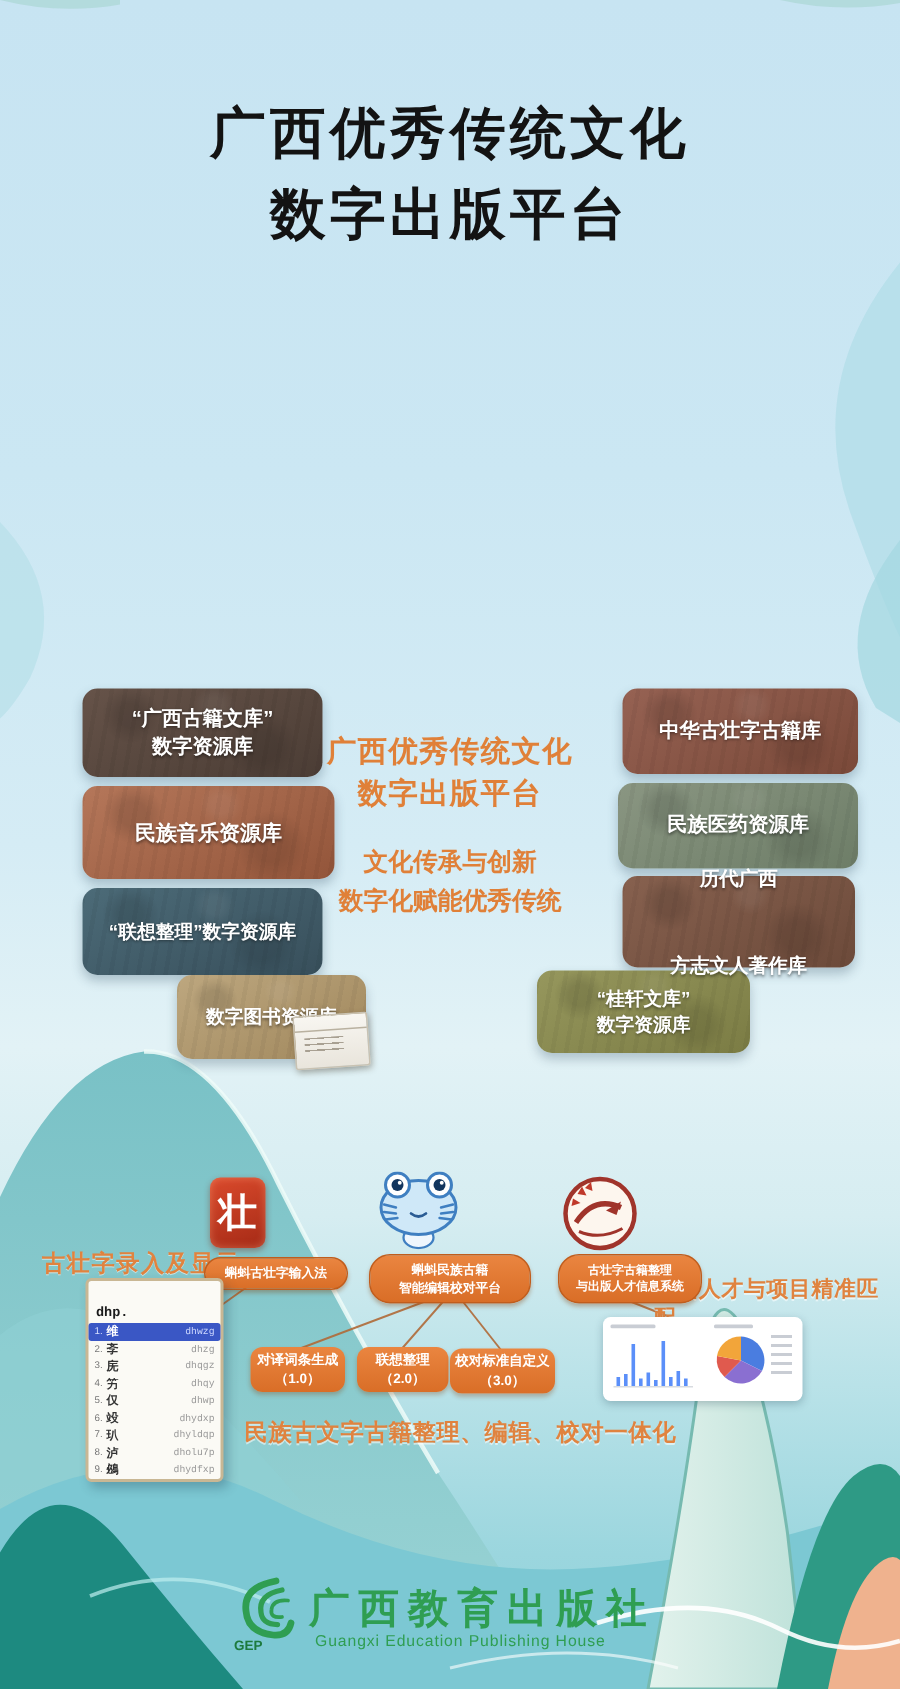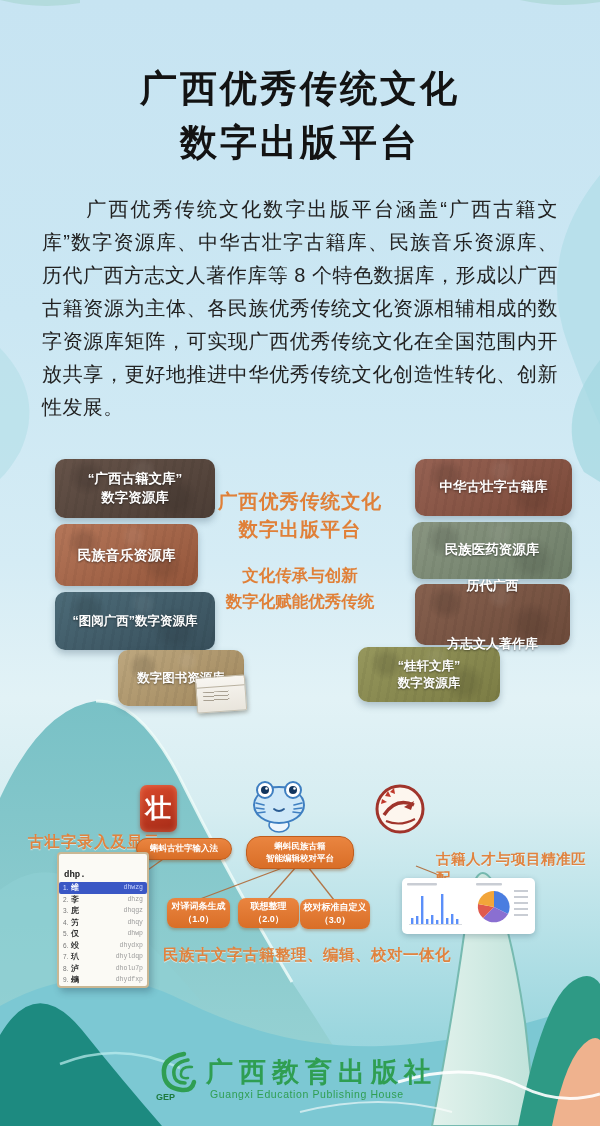--- a/index.html
+++ b/index.html
@@ -32,21 +32,21 @@
     content:"";position:absolute;inset:0;border-radius:10px;
     background:
       radial-gradient(circle at 20% 30%, rgba(0,0,0,.22) 0 6%, transparent 14%),
       radial-gradient(circle at 75% 65%, rgba(0,0,0,.18) 0 8%, transparent 18%),
       radial-gradient(circle at 55% 20%, rgba(255,255,255,.10) 0 6%, transparent 14%),
       repeating-linear-gradient(100deg, rgba(0,0,0,.07) 0 3px, transparent 3px 9px);
     opacity:.55;
   }
   .plaque span{position:relative;z-index:1;text-shadow:0 1px 2px rgba(0,0,0,.45);}
   #pl-guji{left:55px;top:459px;width:160px;height:59px;font-size:13.5px;background:linear-gradient(155deg,#665349,#4b3d35);}
-  #pl-yinyue{left:55px;top:524px;width:143px;height:62px;font-size:14px;background:linear-gradient(150deg,#b5775a,#93553a);align-items:center;}
+  #pl-yinyue{left:55px;top:524px;width:168px;height:62px;font-size:14px;background:linear-gradient(150deg,#b5775a,#93553a);align-items:center;}
   #pl-tuyue{left:55px;top:592px;width:160px;height:58px;font-size:12.5px;background:linear-gradient(155deg,#4c6b78,#384f5b);}
   #pl-tushu{left:118px;top:650px;width:126px;height:56px;font-size:12.5px;background:linear-gradient(150deg,#bda77f,#a0875c);}
   #pl-guzhuang{left:415px;top:459px;width:157px;height:57px;font-size:13.5px;background:linear-gradient(150deg,#966253,#7a4939);justify-content:center;}
   #pl-yiyao{left:412px;top:522px;width:160px;height:57px;font-size:13.5px;background:linear-gradient(150deg,#8a9682,#6d7d67);}
   #pl-fangzhi{left:415px;top:584px;width:155px;height:61px;font-size:13px;background:linear-gradient(150deg,#87614f,#6c4a3a);gap:40px;}
   #pl-guixuan{left:358px;top:647px;width:142px;height:55px;font-size:12.5px;background:linear-gradient(150deg,#96975d,#7b7c44);text-align:center;}
 
   .book-box{
     position:absolute;left:196px;top:676px;width:48px;height:34px;z-index:3;
     background:linear-gradient(#f8f6f1,#e9e5dc);border:1px solid #c9c2b2;border-radius:2px;
@@ -174,31 +174,30 @@
     </g>
   </svg>
 
   <div class="layer content">
 
     <div class="main-title">
       <div>广西优秀传统文化</div>
       <div>数字出版平台</div>
     </div>
 
-    <div class="intro">　　广西优秀传统文化数字出版平台涵盖“广西古籍文库”数字资源库、中华古壮字古籍库、民族音乐资源库、历代广西方志文人著作库等 8 个特色数据库，形成以广西古籍资源为主体、各民族优秀传统文化资源相辅相成的数字资源库矩阵，可实现广西优秀传统文化在全国范围内开放共享，更好地推进中华优秀传统文化创造性转化、创新性发展。</div>
 
     <div class="plaque" id="pl-guji">
       <span>“广西古籍文库”</span>
       <span>数字资源库</span>
     </div>
     <div class="plaque" id="pl-yinyue">
       <span>民族音乐资源库</span>
     </div>
     <div class="plaque" id="pl-tuyue">
-      <span>“图阅广西”数字资源库</span>
+      <span>“联想整理”数字资源库</span>
     </div>
     <div class="plaque" id="pl-tushu">
       <span>数字图书资源库</span>
     </div>
     <div class="book-box"></div>
     <div class="plaque" id="pl-guzhuang">
       <span>中华古壮字古籍库</span>
     </div>
     <div class="plaque" id="pl-yiyao">
       <span>民族医药资源库</span>
@@ -304,20 +303,24 @@
       <circle cx="26" cy="26" r="23" fill="#fdf6ee" stroke="#a0342b" stroke-width="3"></circle>
       <g fill="#c0392b">
         <polygon points="14,8 17,14 11,13"></polygon>
         <polygon points="8,16 13,19 7,21"></polygon>
         <polygon points="20,5 21,11 16,9"></polygon>
       </g>
       <path d="M10,32 Q22,14 40,22" stroke="#a0342b" stroke-width="3.5" fill="none"></path>
       <path d="M30,24 L40,18 L37,27 Z" fill="#a0342b"></path>
       <path d="M12,38 Q26,44 41,36" stroke="#a0342b" stroke-width="2" fill="none"></path>
     </svg>
+    <div class="pill" id="pill-talent">
+      <span>古壮字古籍整理</span>
+      <span>与出版人才信息系统</span>
+    </div>
     <div class="caption" id="cap-talent" style="color:#e0833f">古籍人才与项目精准匹配</div>
 
     <div class="dash-card">
       <svg width="125" height="48" viewBox="0 0 125 48">
         <rect x="1" y="1" width="30" height="2.5" rx="1" fill="#c9cdd4"></rect>
         <rect x="70" y="1" width="26" height="2.5" rx="1" fill="#c9cdd4"></rect>
         <g fill="#5b8ff9">
           <rect x="5" y="36" width="2.4" height="6"></rect>
           <rect x="10" y="34" width="2.4" height="8"></rect>
           <rect x="15" y="14" width="2.4" height="28"></rect>

